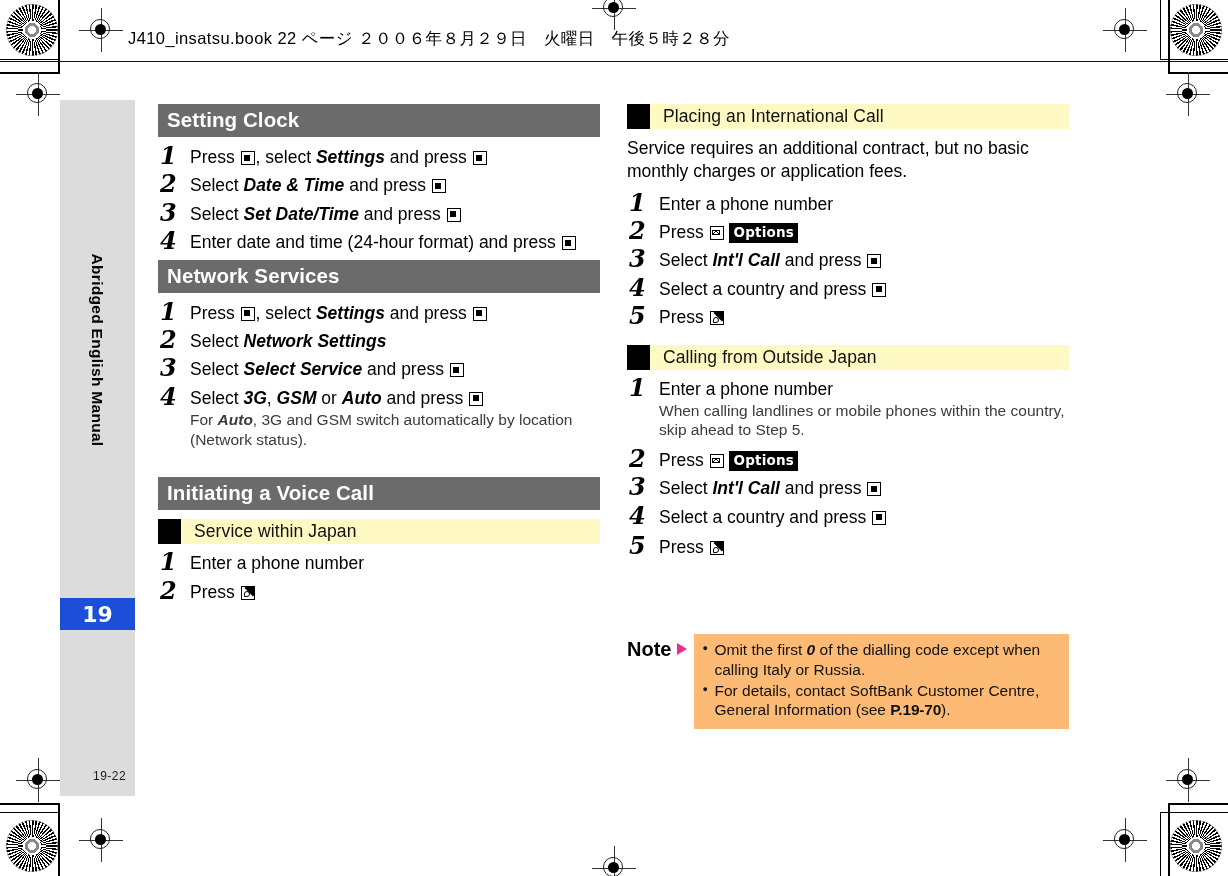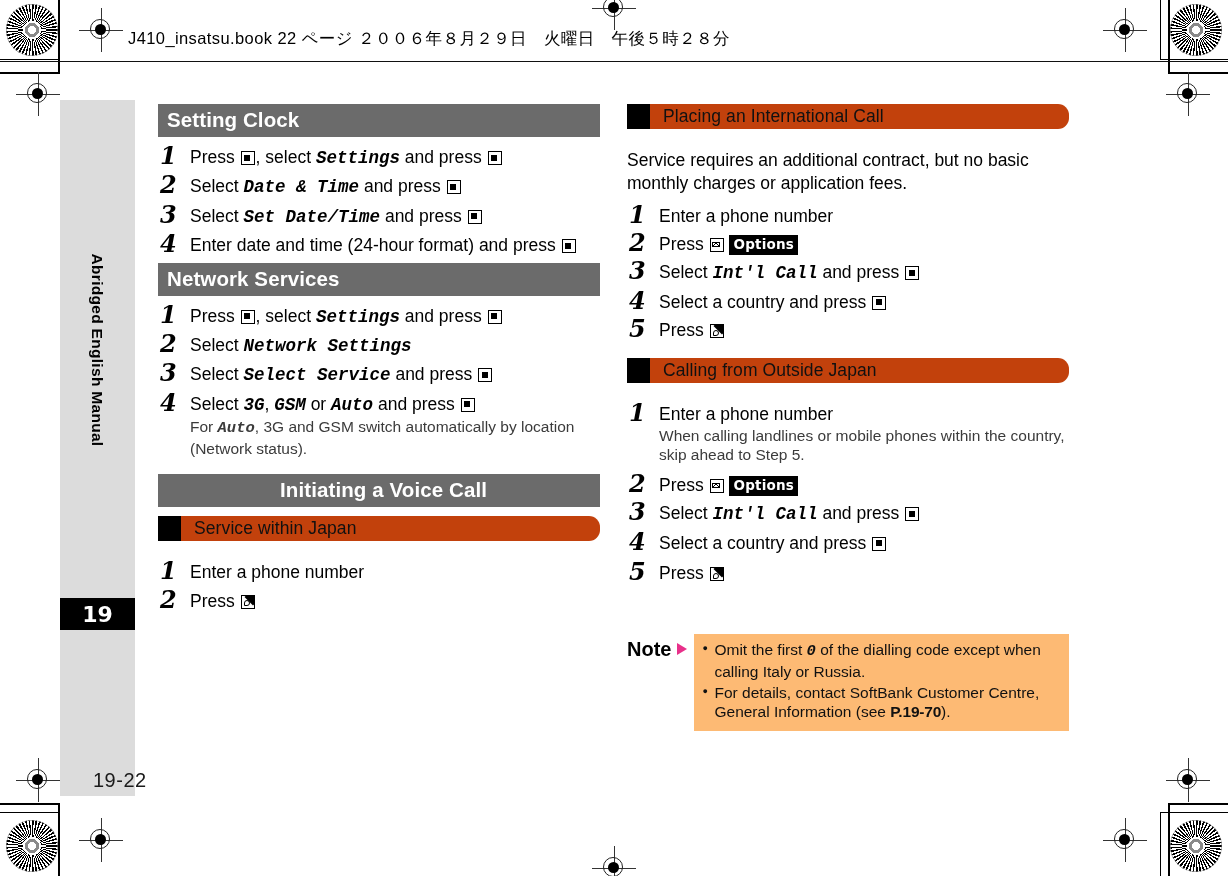--- a/index.html
+++ b/index.html
@@ -83,56 +83,55 @@
     transform: rotate(90deg);
     white-space: nowrap;
     font-size: 15.5px;
     font-weight: 700;
     letter-spacing: 0.3px;
   }
   .side-tab-num {
     position: absolute;
     left: 60px; top: 598px;
     width: 75px; height: 32px;
-    background: #000000;
+    background: #1d4ed8;
     color: #fff;
     display: flex; align-items: center; justify-content: center;
     font-size: 22px; font-weight: 700;
     font-family: "DejaVu Sans", sans-serif;
   }
   .folio {
     position: absolute;
     left: 93px; top: 769px;
-    font-size: 20px;
+    font-size: 12px;
     letter-spacing: 0.5px;
     color: #1a1a1a;
   }
 
   .col { position: absolute; width: 442px; }
   .col-left  { left: 158px;  top: 104px; }
   .col-right { left: 627px;  top: 104px; }
 
   
   .sec-bar {
     background: #6b6b6b;
     color: #ffffff;
     font-size: 20.5px;
     font-weight: 700;
     padding: 4px 0 5px 9px;
     letter-spacing: 0.1px;
     margin-bottom: 9px;
   }
   
   .sub-bar {
-    background: #c2410c;
+    background: #fef9c3;
     height: 25px;
     display: flex;
     align-items: center;
-    margin-bottom: 20px;
-    border-radius: 11px;
+    margin-bottom: 8px;
   }
   .sub-bar .sq {
     width: 23px; height: 25px;
     background: #000;
     flex: 0 0 auto;
   }
   .sub-bar .sub-txt {
     font-size: 17.5px;
     padding-left: 13px;
     color: #111;
@@ -162,21 +161,21 @@
     font-size: 24px;
     line-height: 1;
   }
   .sub-note {
     display: block;
     font-size: 15.5px;
     color: #3b3b3b;
     line-height: 1.26;
     margin-top: 1px;
   }
-  .bi { font-weight: 700; font-style: italic; font-family: Liberation Mono, monospace; }
+  .bi { font-weight: 700; font-style: italic; }
 
   
   .key {
     display: inline-block;
     width: 14px; height: 14px;
     border: 1.5px solid #000;
     box-sizing: border-box;
     position: relative;
     vertical-align: -2px;
     margin: 0 1px;
@@ -395,21 +394,21 @@
     </li>
     <li>
       <span class="num">3</span><span>Select </span><span class="bi">Select Service</span><span> and press </span><span class="key center"></span>
     </li>
     <li>
       <span class="num">4</span><span>Select </span><span class="bi">3G</span><span>, </span><span class="bi">GSM</span><span> or </span><span class="bi">Auto</span><span> and press </span><span class="key center"></span>
       <span class="sub-note"><span>For </span><span class="bi">Auto</span><span>, 3G and GSM switch automatically by location (Network status).</span></span>
     </li>
   </ol>
 
-  <div class="sec-bar" style="margin-top:16px;text-align:center;">Initiating a Voice Call</div>
+  <div class="sec-bar" style="margin-top:28px;">Initiating a Voice Call</div>
   <div class="sub-bar">
     <div class="sq"></div>
     <div class="sub-txt">Service within Japan</div>
   </div>
   <ol class="steps">
     <li>
       <span class="num">1</span><span>Enter a phone number</span>
     </li>
     <li>
       <span class="num">2</span><span>Press </span><span class="key send"></span>

